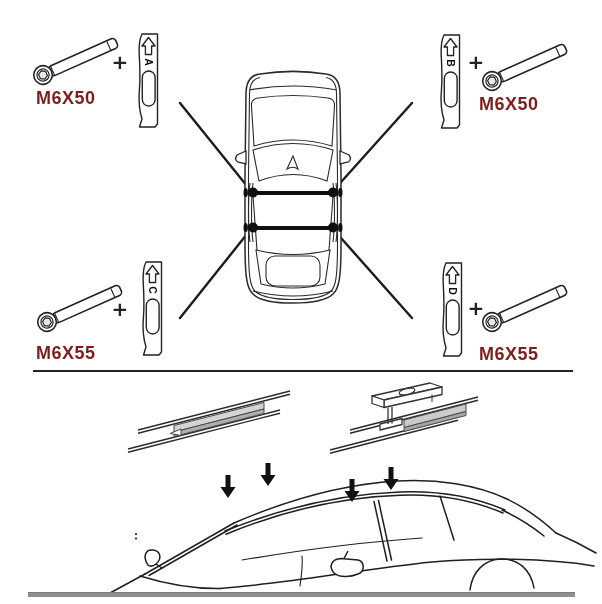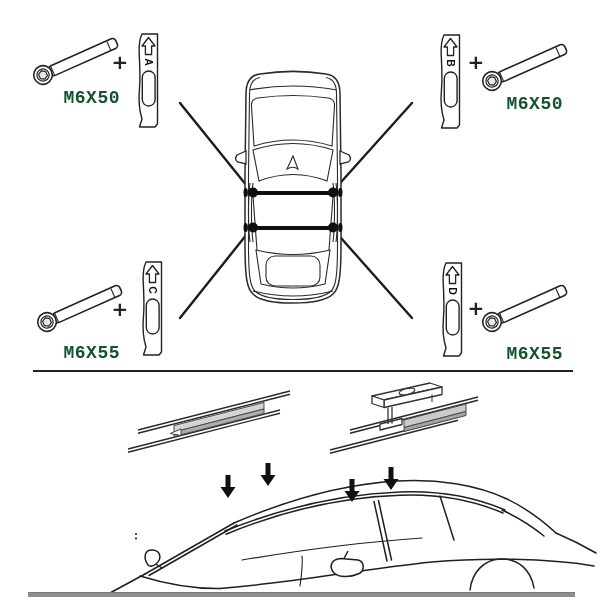--- a/index.html
+++ b/index.html
@@ -3,23 +3,23 @@
 <meta charset="utf-8">
 <style>
   * { margin:0; padding:0; box-sizing:border-box; }
   html,body { background:#ffffff; }
   .stage {
     position:relative; width:602px; height:604px; background:#ffffff;
     overflow:hidden; font-family:"Liberation Sans", sans-serif;
   }
   .abs { position:absolute; }
   .part-label {
-    position:absolute; width:84px; text-align:right;
-    font-family:Liberation Mono, monospace; font-weight:bold;
-    font-size:18px; letter-spacing:0.5px; color:#14532d;
+    position:absolute; width:84px; text-align:left;
+    font-family:Liberation Sans, sans-serif; font-weight:bold;
+    font-size:18px; letter-spacing:0.5px; color:#7f1d1d;
   }
   .plus-sign {
     position:absolute; width:18px; text-align:center;
     font-family:"DejaVu Sans", sans-serif; font-weight:bold;
     font-size:20px; color:#222;
   }
   .divider { position:absolute; left:33px; top:370px; width:540px; height:2px; background:#222; }
   .bottom-bar { position:absolute; left:28px; top:592px; width:547px; height:5px; background:#8f8f8f; border-top:1px solid #7a7a7a; }
   svg { display:block; }
 </style>

